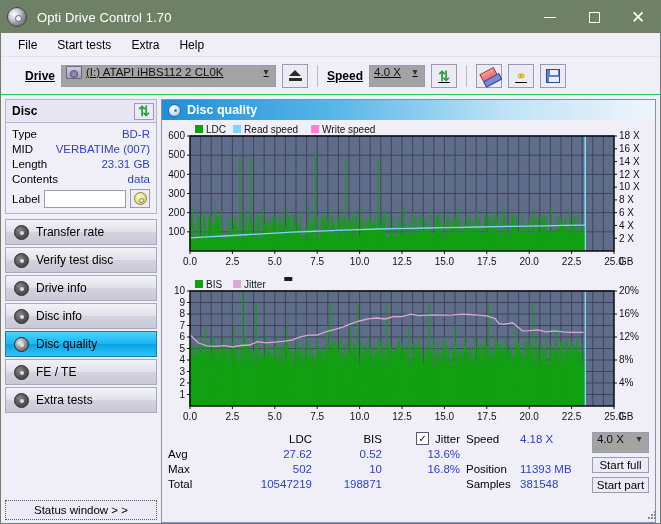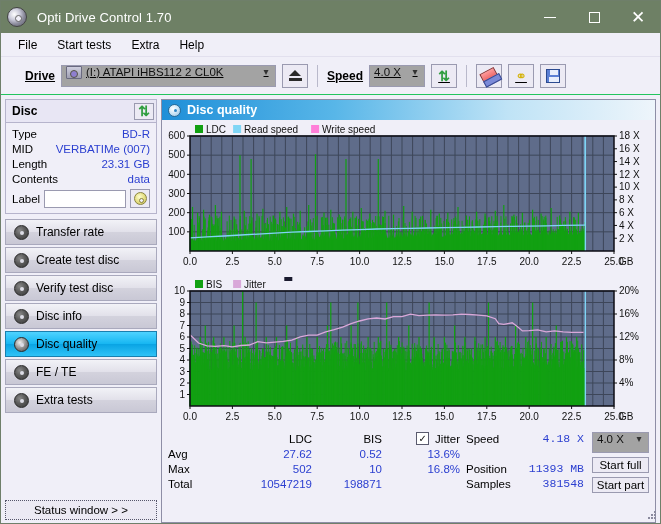--- a/index.html
+++ b/index.html
@@ -204,21 +204,21 @@
   .srow.head .c-ldc, .srow.head .c-bis { color:#000; }
   .srow.head .c-jit { color:#000; display:flex; align-items:center; justify-content:flex-end; gap:6px; }
   .chk {
     width:13px;height:13px;border:1px solid #5a5a6e;background:#fff;
     display:flex;align-items:center;justify-content:center;font-size:10px;color:#111;line-height:1;
   }
   #stats-right { flex:1; display:flex; gap:8px; padding-left:6px; min-width:0; }
   #sr-labels { width:118px; flex:0 0 auto; }
   .rrow { display:flex; height:15px; align-items:center; }
   .rrow .rk { width:54px; color:#000; }
-  .rrow .rv { flex:1; text-align:right; color:#2b3fd0;font-family:Liberation Mono, monospace; }
+  .rrow .rv { flex:1; color:#2b3fd0; }
   #sr-controls { flex:1; display:flex; flex-direction:column; gap:4px; padding-top:1px; min-width:0; }
   #sr-controls .combo { height:21px; }
   .abtn {
     height:16px; border:1px solid #9a9ab0; background:#eceaf4;
     display:flex;align-items:center;justify-content:center;
     font-size:11.5px; color:#000;
   }
 
   
   #statusbar {
@@ -324,25 +324,25 @@
         </div>
       </div>
 
       <div id="navlist">
         <div class="navbtn">
           <span class="navicon"></span>
           <span>Transfer rate</span>
           </div>
         <div class="navbtn">
           <span class="navicon"></span>
-          <span>Create test disc</span>
+          <span>Verify test disc</span>
           </div>
         <div class="navbtn">
           <span class="navicon"></span>
-          <span>Verify test disc</span>
+          <span>Drive info</span>
           </div>
         <div class="navbtn">
           <span class="navicon"></span>
           <span>Disc info</span>
           </div>
         <div class="navbtn active">
           <span class="navicon"></span>
           <span>Disc quality</span>
           </div>
         <div class="navbtn">

